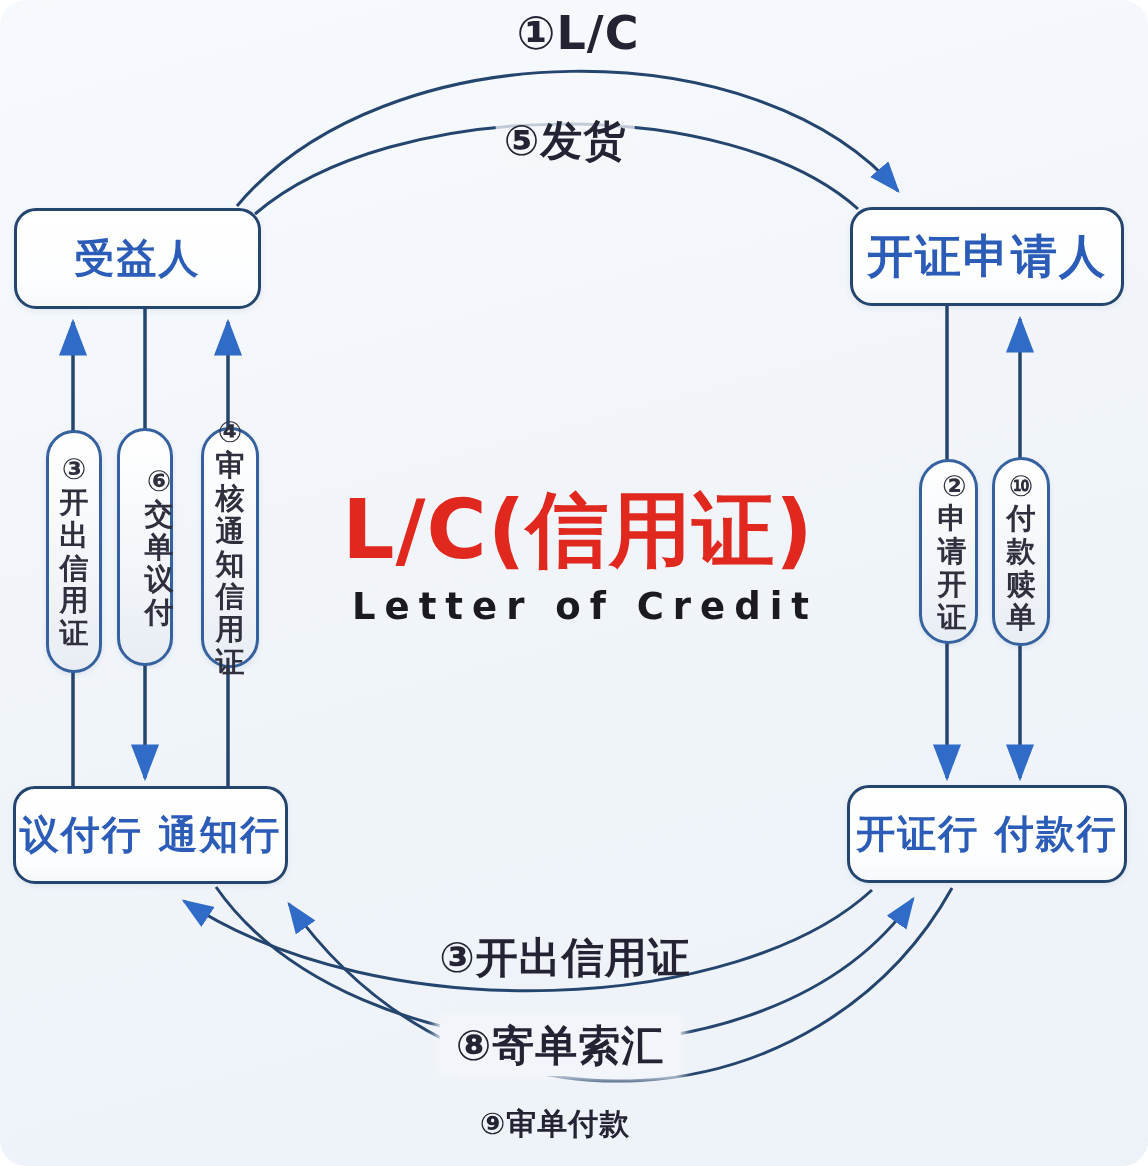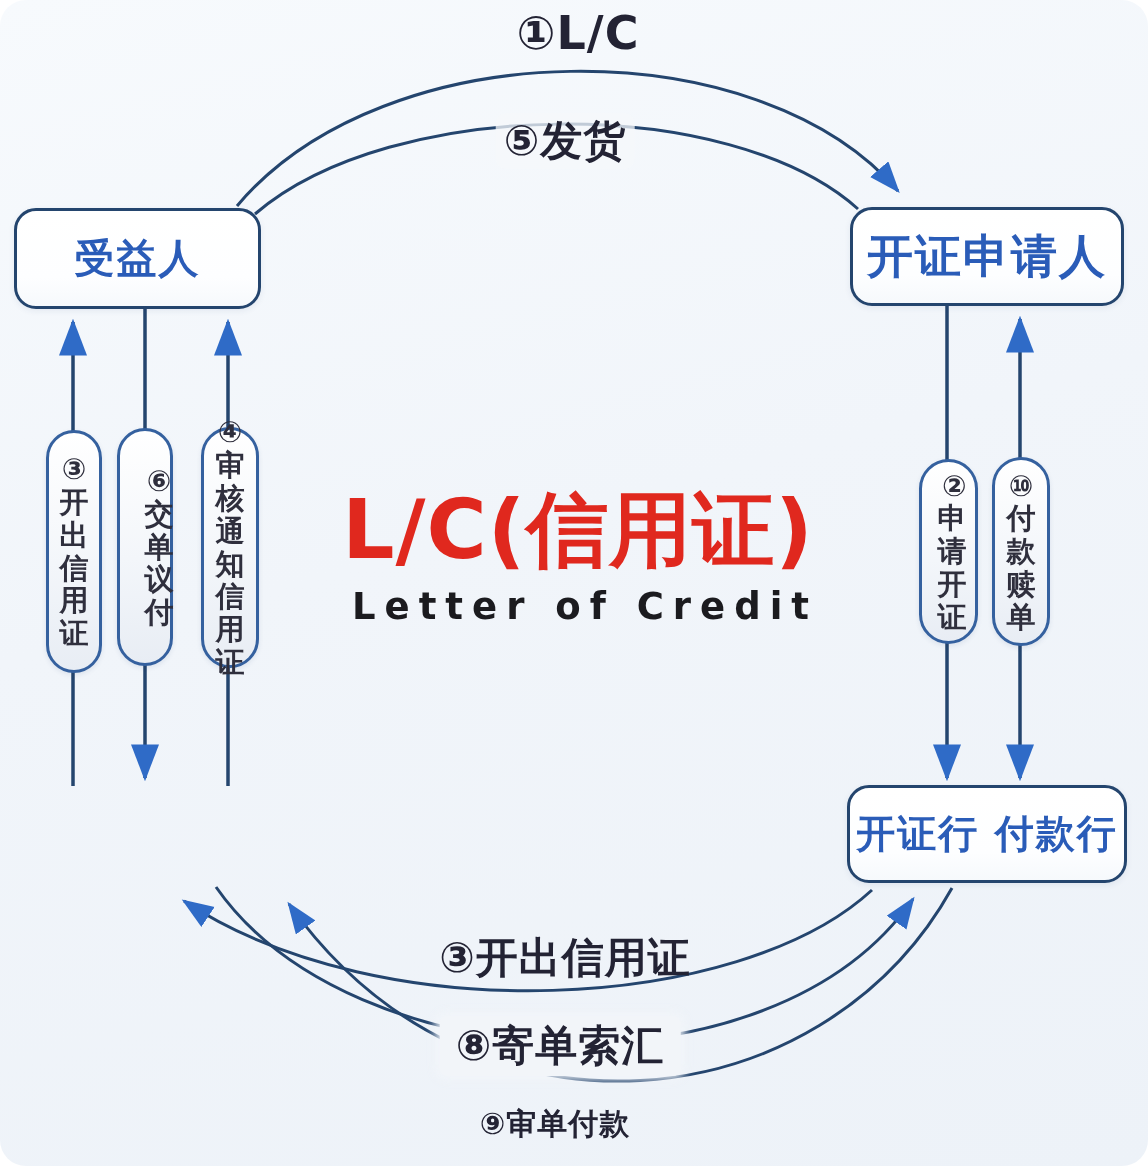--- a/index.html
+++ b/index.html
@@ -120,20 +120,23 @@
     <path d="M 1020 545 L 1020 319" fill="none" stroke="#24456e" stroke-width="3.5" marker-end="url(#arrow)"></path>
     <path d="M 1020 545 L 1020 778" fill="none" stroke="#24456e" stroke-width="3.5" marker-end="url(#arrow)"></path>
   </svg>
 
   <div class="node node-tl">
     <span>受益人</span>
   </div>
   <div class="node node-tr">
     <span>开证申请人</span>
   </div>
+  <div class="node node-bl">
+    <span>议付行 通知行</span>
+  </div>
   <div class="node node-br">
     <span>开证行 付款行</span>
   </div>
 
   <div class="pill pill-p7">
     <div class="pill-inner">③开出信用证</div>
   </div>
   <div class="pill pill-p6">
     <div class="pill-inner">⑥交单议付</div>
   </div>

